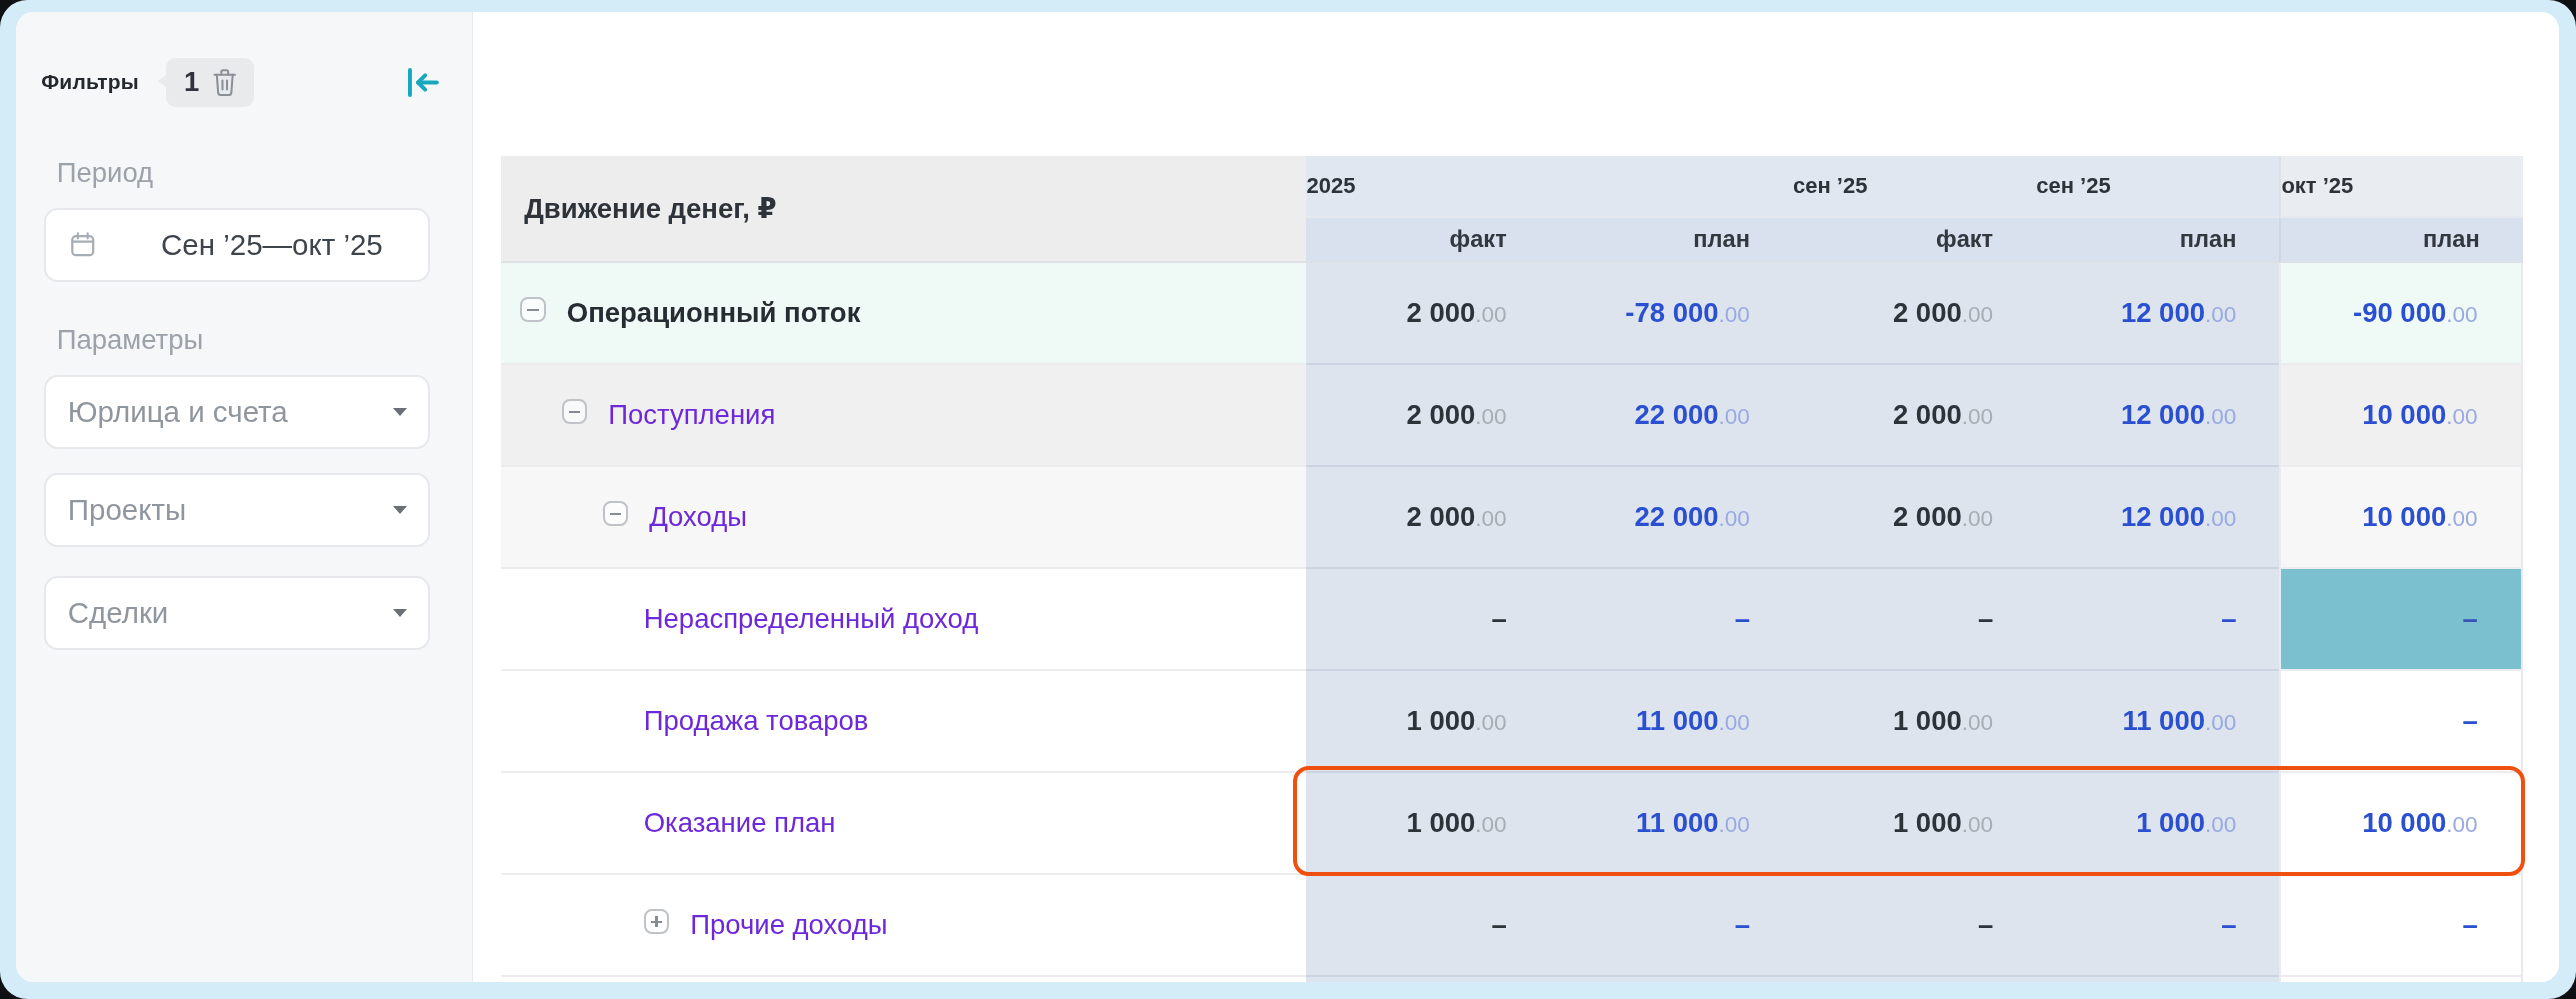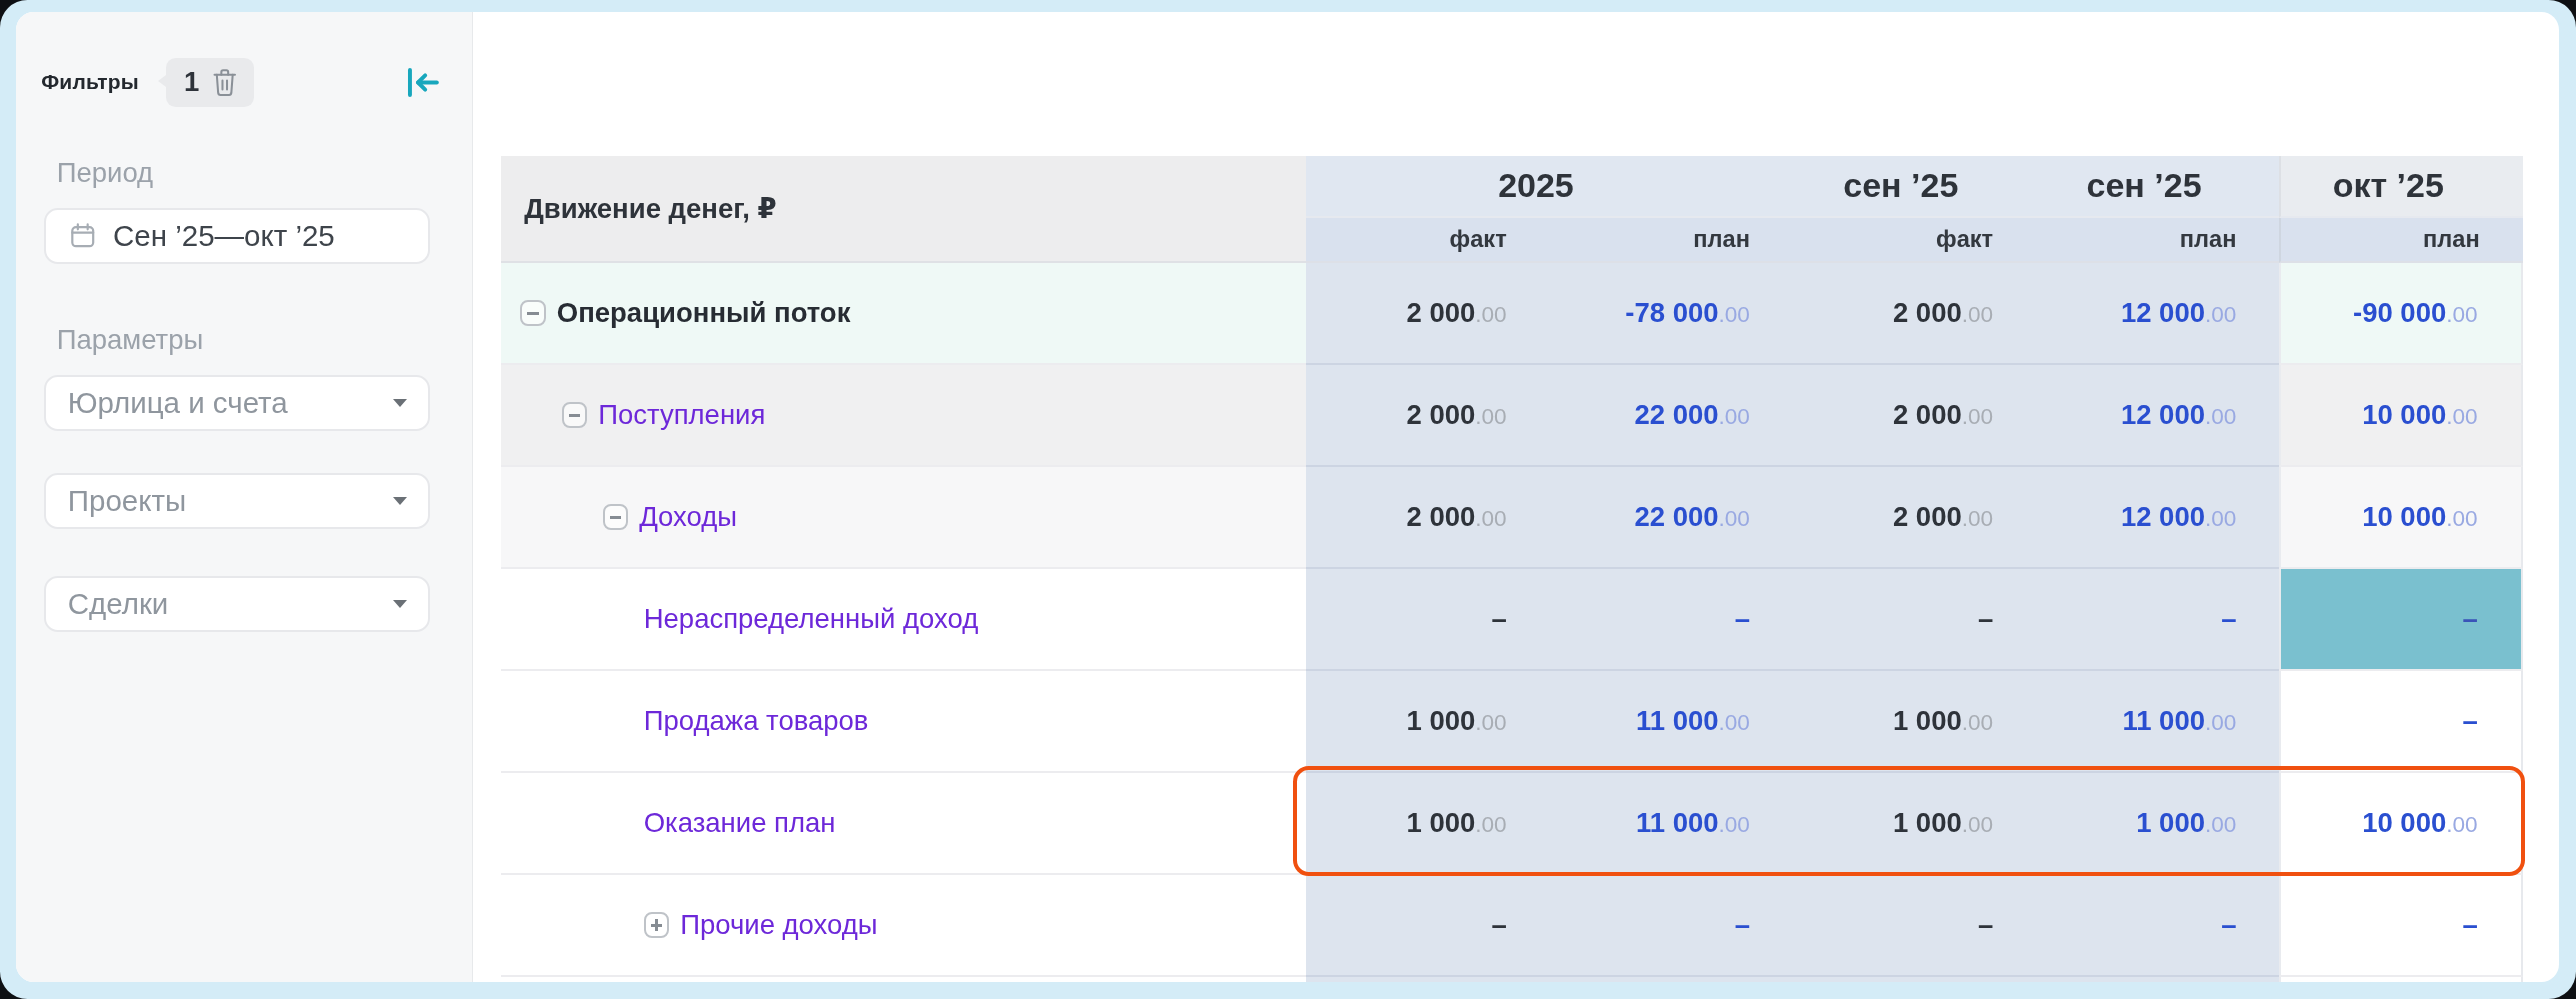--- a/index.html
+++ b/index.html
@@ -13,53 +13,53 @@
            border-right:1px solid #e7e9eb;}
   .sb-head{position:absolute;left:25.5px;top:45px;width:404px;height:51px;display:flex;align-items:center;}
   .sb-title{font-size:21px;font-weight:700;color:#24292f;letter-spacing:0.2px;}
   .badge{position:relative;margin-left:27.5px;display:flex;align-items:center;gap:11.8px;
          background:#e9eaec;border-radius:9.8px;height:49px;padding:0 15.7px 0 17.7px;}
   .badge:before{content:"";position:absolute;left:-8.8px;top:17.7px;border-top:6.9px solid transparent;
          border-bottom:6.9px solid transparent;border-right:8.8px solid #e9eaec;}
   .badge-count{font-size:27.5px;font-weight:600;color:#2e333a;}
   .collapse-btn{position:absolute;right:33px;top:3.9px;width:43px;height:43px;cursor:pointer;}
   .sb-label{position:absolute;left:41px;font-size:27.5px;color:#9ba2aa;}
-  .sb-field{position:absolute;left:28.5px;width:386px;height:56px;background:#fff;
+  .sb-field{position:absolute;left:28.5px;width:386px;height:74px;background:#fff;
             border:2px solid #e7e8eb;border-radius:13.7px;box-sizing:border-box;
-            display:flex;align-items:center;padding:0 21.6px;cursor:pointer;}
+            display:flex;align-items:center;padding:0 21.6px;cursor:pointer;gap:48px;}
   .sb-field .ph{font-size:29.5px;color:#8f969e;}
   .sb-field .val{font-size:29.5px;color:#3e444b;}
   .cal{margin-right:15.7px;flex:0 0 auto;}
   .caret{margin-left:auto;width:0;height:0;border-left:7.9px solid transparent;
          border-right:7.9px solid transparent;border-top:8.8px solid #6a7076;}
 
   
   .main-head{position:absolute;left:485px;top:39px;display:flex;align-items:center;gap:43px;}
   .page-title{font-size:41px;font-weight:700;color:#22262c;letter-spacing:0.2px;}
   .today-btn{height:63px;padding:0 33px;background:#fff;border:2px solid #e0e2e6;border-radius:11.8px;
              font-size:27.5px;color:#3b4046;display:flex;align-items:center;cursor:pointer;
              box-shadow:0 1px 2px rgba(30,40,60,.04);font-family:inherit;}
 
   .table-wrap{position:absolute;left:485px;top:144px;width:2022px;}
   table{border-collapse:separate;border-spacing:0;table-layout:fixed;width:2022px;}
   col.c-label{width:805px;} col.c-val{width:243px;}
   th,td{padding:0;margin:0;font-weight:normal;}
 
   .corner{background:#ededee;border-bottom:2px solid #dfe1e5;text-align:left;vertical-align:middle;
           padding-left:23.6px;font-size:27.5px;font-weight:700;color:#2e333a;}
-  .g-cell{height:60px;background:#e0e7f1;border-bottom:2px solid #e6e9ef;text-align:center;
-          padding-right:27.5px;font-size:34px;font-weight:700;color:#2e333a;vertical-align:middle;}
+  .g-cell{height:60px;background:#e0e7f1;border-bottom:2px solid #e6e9ef;text-align:left;
+          padding-right:27.5px;font-size:22px;font-weight:700;color:#2e333a;vertical-align:middle;}
   .g-cell.current{background:#e9ecf0;border-left:2px solid #dde0e5;}
   .s-cell{height:43px;background:#d9e1ee;border-bottom:2px solid #dde0e7;text-align:right;
           padding-right:43px;font-size:23.6px;font-weight:700;color:#33383f;vertical-align:middle;}
   .s-cell.current{border-left:2px solid #cfd6e0;}
 
   tr.data-row{height:102px;}
   td.label-cell{border-bottom:2px solid #ececef;vertical-align:middle;}
-  .label-inner{display:flex;align-items:center;gap:11px;}
+  .label-inner{display:flex;gap:21px;}
   .row-label{font-size:27.5px;color:#6d28d9;}
   tr.bold .row-label{font-weight:700;color:#272c33;}
   .toggle{flex:0 0 auto;width:25.5px;height:25.5px;border:2px solid #bfc3c8;border-radius:7.9px;
           box-sizing:border-box;position:relative;background:rgba(255,255,255,.6);cursor:pointer;}
   .toggle:before{content:"";position:absolute;left:4.9px;top:9.8px;width:11.8px;height:2.9px;background:#868c93;}
   .toggle.plus:after{content:"";position:absolute;left:9.8px;top:4.9px;width:2.9px;height:11.8px;background:#868c93;}
 
   td.val{border-bottom:2px solid #ccd4e2;background:#dde4ee;text-align:right;padding-right:43px;
          vertical-align:middle;font-size:27.5px;cursor:default;}
   td.val.current{background:transparent;border-bottom:2px solid #ececef;border-left:2px solid #e9ebef;}

